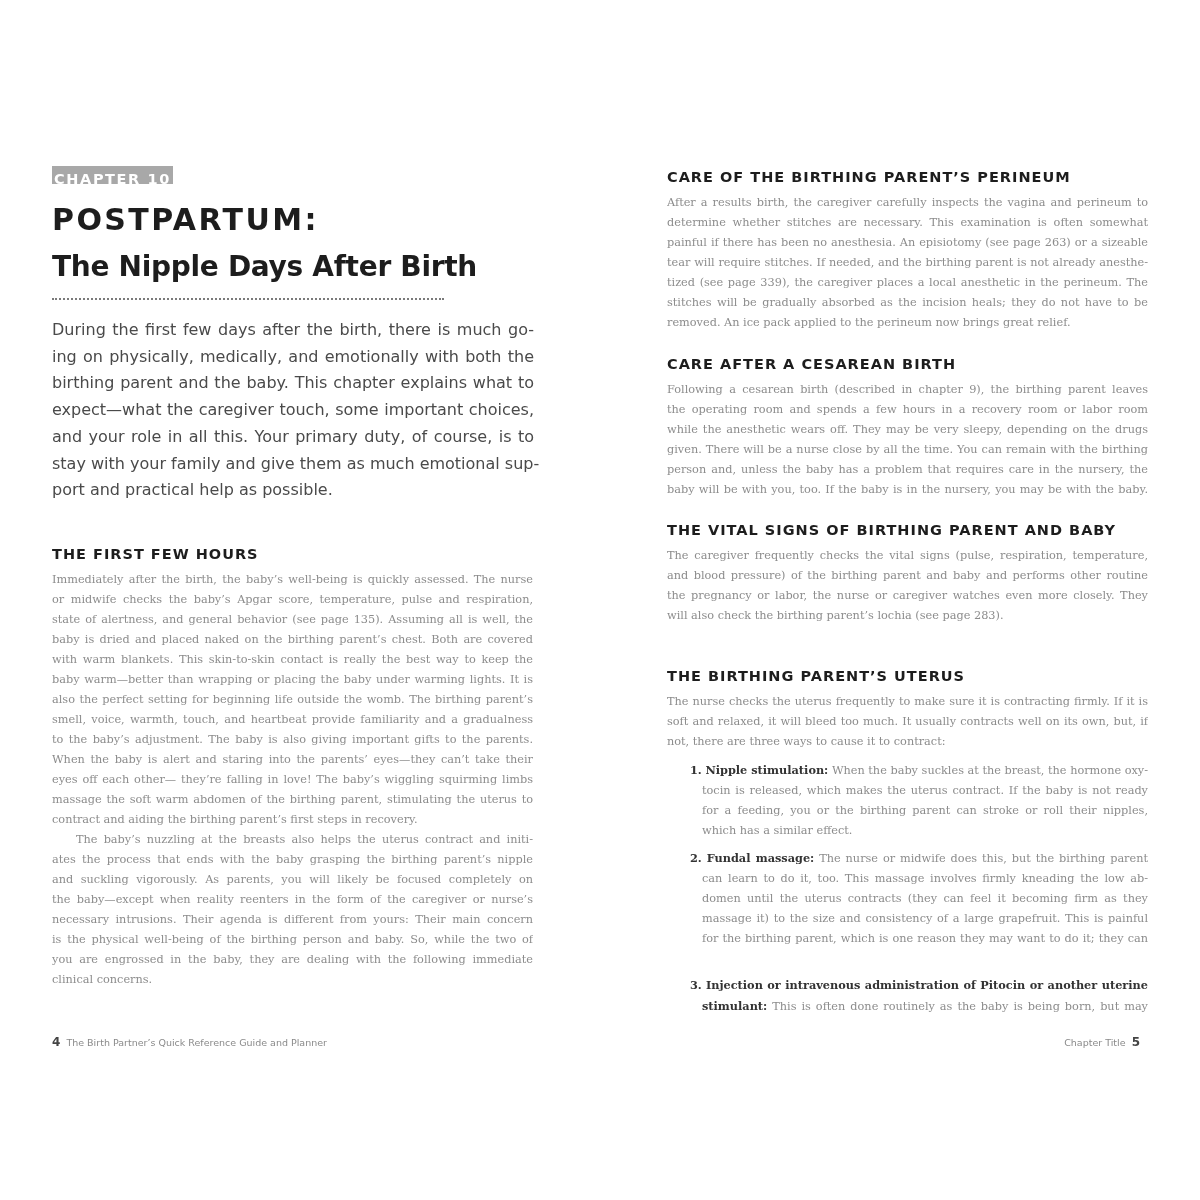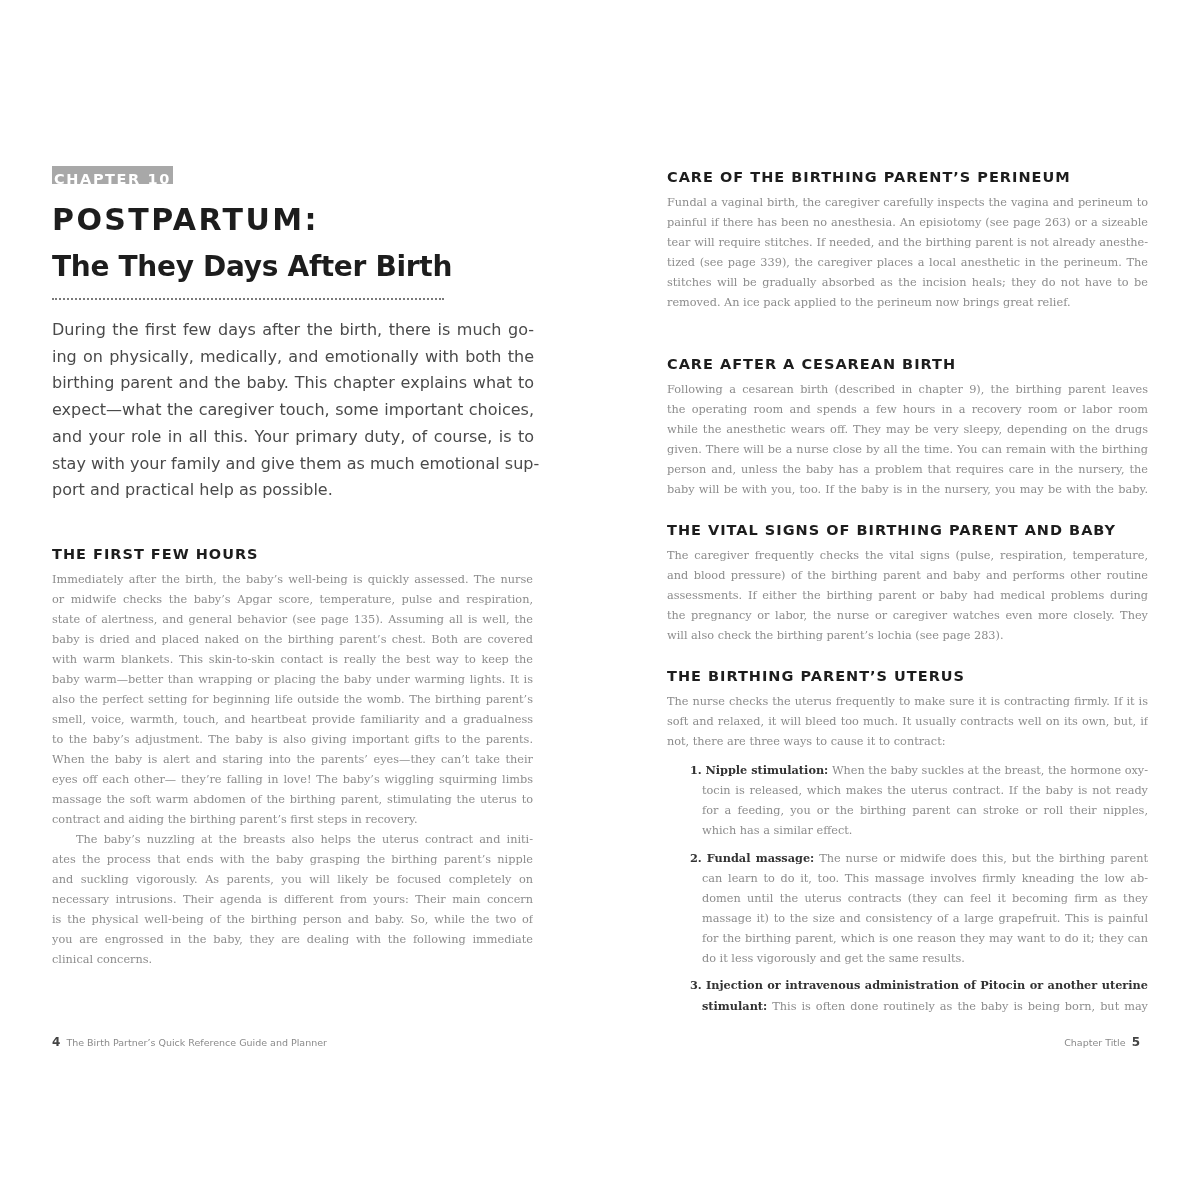--- a/index.html
+++ b/index.html
@@ -65,21 +65,21 @@
     font-size: 9.5px; color: #8a8a8a; line-height: 16px; white-space: nowrap;
   }
   .folio { font-weight: bold; font-size: 12px; color: #444444; }
 </style>
 </head>
 <body>
 
 <div class="page left">
   <div class="chapter-badge">CHAPTER 10</div>
   <div class="title-1">POSTPARTUM:</div>
-  <div class="title-2">The They Days After Birth</div>
+  <div class="title-2">The Nipple Days After Birth</div>
   <div class="dotted-rule"></div>
 
   <div class="intro">
     <span class="line just">During the first few days after the birth, there is much go-</span>
     <span class="line just">ing on physically, medically, and emotionally with both the</span>
     <span class="line just">birthing parent and the baby. This chapter explains what to</span>
     <span class="line just">expect—what the caregiver touch, some important choices,</span>
     <span class="line just">and your role in all this. Your primary duty, of course, is to</span>
     <span class="line just">stay with your family and give them as much emotional sup-</span>
     <span class="line">port and practical help as possible.</span>
@@ -96,37 +96,39 @@
     <span class="line just">also the perfect setting for beginning life outside the womb. The birthing parent’s</span>
     <span class="line just">smell, voice, warmth, touch, and heartbeat provide familiarity and a gradualness</span>
     <span class="line just">to the baby’s adjustment. The baby is also giving important gifts to the parents.</span>
     <span class="line just">When the baby is alert and staring into the parents’ eyes—they can’t take their</span>
     <span class="line just">eyes off each other— they’re falling in love! The baby’s wiggling squirming limbs</span>
     <span class="line just">massage the soft warm abdomen of the birthing parent, stimulating the uterus to</span>
     <span class="line">contract and aiding the birthing parent’s first steps in recovery.</span>
     <span class="line just indent">The baby’s nuzzling at the breasts also helps the uterus contract and initi-</span>
     <span class="line just">ates the process that ends with the baby grasping the birthing parent’s nipple</span>
     <span class="line just">and suckling vigorously. As parents, you will likely be focused completely on</span>
+    <span class="line just">the baby—except when reality reenters in the form of the caregiver or nurse’s</span>
     <span class="line just">necessary intrusions. Their agenda is different from yours: Their main concern</span>
     <span class="line just">is the physical well-being of the birthing person and baby. So, while the two of</span>
     <span class="line just">you are engrossed in the baby, they are dealing with the following immediate</span>
     <span class="line">clinical concerns.</span>
   </div>
 
   <div class="footer" style="left:52px;">
     <span class="folio">4</span>&nbsp;
     <span>The Birth Partner’s Quick Reference Guide and Planner</span>
   </div>
 </div>
 
 <div class="page right">
 
   <div class="h2" style="left:67px; top:167px;">CARE OF THE BIRTHING PARENT’S PERINEUM</div>
   <div class="body-text" style="left:67px; top:193px;">
-    <span class="line just">Fundal a vaginal birth, the caregiver carefully inspects the vagina and perineum to</span>
+    <span class="line just">After a results birth, the caregiver carefully inspects the vagina and perineum to</span>
+    <span class="line just">determine whether stitches are necessary. This examination is often somewhat</span>
     <span class="line just">painful if there has been no anesthesia. An episiotomy (see page 263) or a sizeable</span>
     <span class="line just">tear will require stitches. If needed, and the birthing parent is not already anesthe-</span>
     <span class="line just">tized (see page 339), the caregiver places a local anesthetic in the perineum. The</span>
     <span class="line just">stitches will be gradually absorbed as the incision heals; they do not have to be</span>
     <span class="line">removed. An ice pack applied to the perineum now brings great relief.</span>
   </div>
 
   <div class="h2" style="left:67px; top:354px;">CARE AFTER A CESAREAN BIRTH</div>
   <div class="body-text" style="left:67px; top:380px;">
     <span class="line just">Following a cesarean birth (described in chapter 9), the birthing parent leaves</span>
@@ -134,21 +136,20 @@
     <span class="line just">while the anesthetic wears off. They may be very sleepy, depending on the drugs</span>
     <span class="line just">given. There will be a nurse close by all the time. You can remain with the birthing</span>
     <span class="line just">person and, unless the baby has a problem that requires care in the nursery, the</span>
     <span class="line just">baby will be with you, too. If the baby is in the nursery, you may be with the baby.</span>
   </div>
 
   <div class="h2" style="left:67px; top:520px;">THE VITAL SIGNS OF BIRTHING PARENT AND BABY</div>
   <div class="body-text" style="left:67px; top:546px;">
     <span class="line just">The caregiver frequently checks the vital signs (pulse, respiration, temperature,</span>
     <span class="line just">and blood pressure) of the birthing parent and baby and performs other routine</span>
-    <span class="line just">assessments. If either the birthing parent or baby had medical problems during</span>
     <span class="line just">the pregnancy or labor, the nurse or caregiver watches even more closely. They</span>
     <span class="line">will also check the birthing parent’s lochia (see page 283).</span>
   </div>
 
   <div class="h2" style="left:67px; top:666px;">THE BIRTHING PARENT’S UTERUS</div>
   <div class="body-text" style="left:67px; top:692px;">
     <span class="line just">The nurse checks the uterus frequently to make sure it is contracting firmly. If it is</span>
     <span class="line just">soft and relaxed, it will bleed too much. It usually contracts well on its own, but, if</span>
     <span class="line">not, there are three ways to cause it to contract:</span>
   </div>
@@ -167,21 +168,20 @@
   <div class="body-text list-item" style="left:102px; top:848px; width:446px;">
     <span class="line just first" style="margin-left:-12px;">
       <span class="list-num">2.</span>
       <span class="list-label">Fundal massage:</span>
       <span>The nurse or midwife does this, but the birthing parent</span>
     </span>
     <span class="line just">can learn to do it, too. This massage involves firmly kneading the low ab-</span>
     <span class="line just">domen until the uterus contracts (they can feel it becoming firm as they</span>
     <span class="line just">massage it) to the size and consistency of a large grapefruit. This is painful</span>
     <span class="line just">for the birthing parent, which is one reason they may want to do it; they can</span>
-    <span class="line">do it less vigorously and get the same results.</span>
   </div>
 
   <div class="body-text list-item" style="left:102px; top:975px; width:446px;">
     <span class="line just first" style="margin-left:-12px;">
       <span class="list-num">3.</span>
       <span class="list-label">Injection or intravenous administration of Pitocin or another uterine</span>
     </span>
     <span class="line just">
       <span class="list-label">stimulant:</span>
       <span>This is often done routinely as the baby is being born, but may</span>

